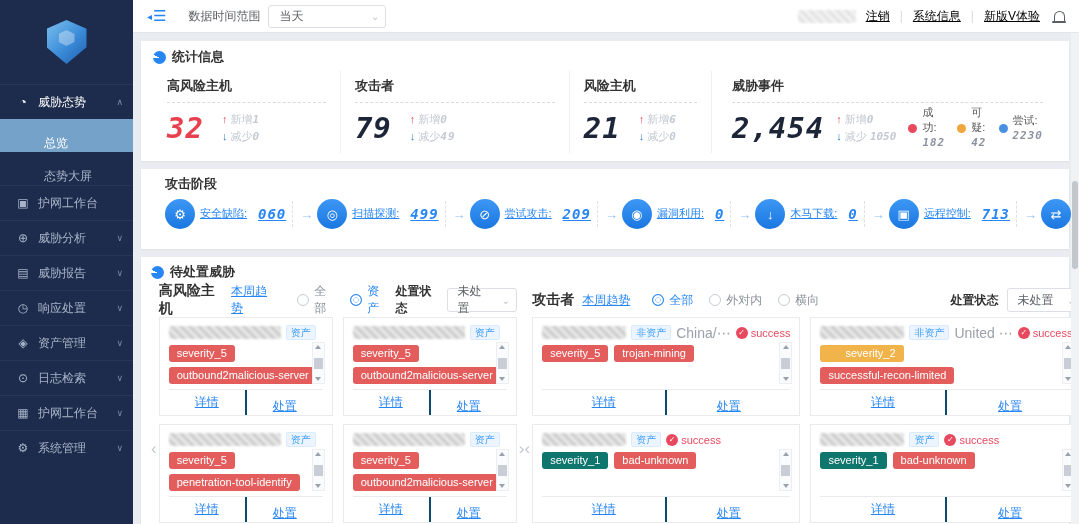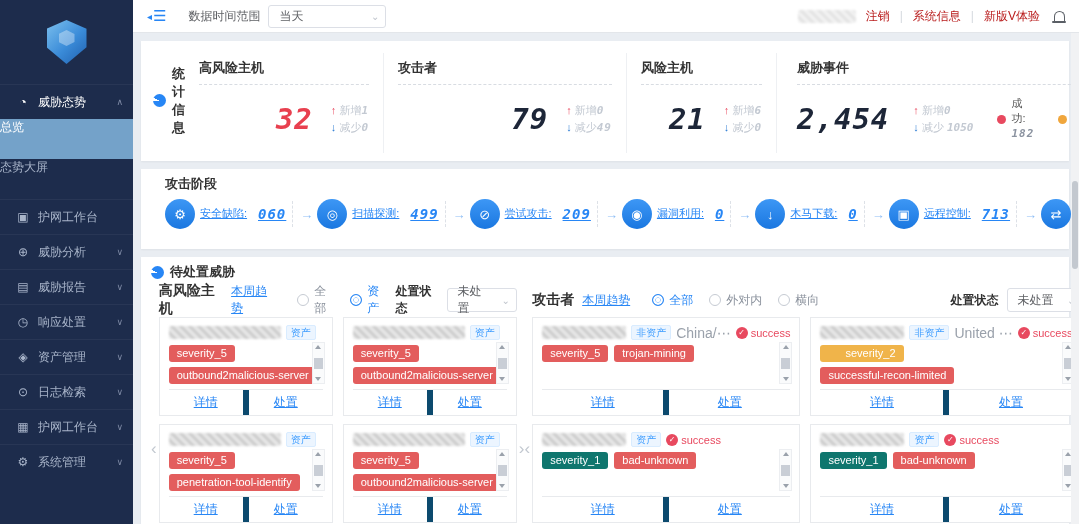--- a/index.html
+++ b/index.html
@@ -12,59 +12,59 @@
   .logo { width:40px; height:44px; background:linear-gradient(135deg,#7cc0ee 0%,#3a8bd8 55%,#1f5fae 100%);
           clip-path:polygon(50% 0,100% 20%,100% 62%,50% 100%,0 62%,0 20%); position:relative; }
   .logo::after { content:""; position:absolute; left:12px; top:10px; width:16px; height:16px;
           background:rgba(255,255,255,.35); clip-path:polygon(50% 0,100% 25%,100% 75%,50% 100%,0 75%,0 25%); }
   .menu-item { height:35px; display:flex; align-items:center; padding:0 10px 0 16px; color:#a8b4c9; font-size:12px;
           border-top:1px solid rgba(255,255,255,.05); cursor:pointer; }
   .menu-item .mi-icon { width:14px; margin-right:8px; font-size:12px; text-align:center; flex:none; }
   .menu-item .mi-label { flex:1; white-space:nowrap; }
   .menu-item .mi-chevron { font-size:9px; color:#7e8aa5; }
   .menu-item.top-active { color:#fff; }
-  .submenu-item { height:40px; display:flex; align-items:flex-start; color:#a8b4c9; font-size:12px; cursor:pointer; }
+  .submenu-item { height:33px; display:flex; align-items:flex-end; padding-left:44px; color:#a8b4c9; font-size:12px; cursor:pointer; }
   .submenu-item.active { background:#74a2c9; color:#fff; }
 
   
   .topbar { position:absolute; left:133px; right:0; top:0; height:33px; background:#fff; border-bottom:1px solid #e3e6ea;
           display:flex; align-items:center; padding:0 14px; z-index:4; }
   .collapse-ic { color:#2786f5; font-size:15px; margin-right:22px; cursor:pointer; display:flex; align-items:center; }
   .collapse-ic .small { font-size:10px; margin-right:1px; }
   .tr-label { color:#606266; margin-right:8px; }
   .selectbox { border:1px solid #dcdfe6; border-radius:3px; height:23px; display:flex; align-items:center;
           padding:0 6px 0 10px; color:#606266; background:#fff; cursor:pointer; }
   .selectbox .sel-chev { color:#bfc4cc; font-size:10px; margin-left:auto; padding-left:8px; }
   .tb-time { width:118px; }
   .topbar-right { margin-left:auto; display:flex; align-items:center; gap:10px; }
   .mosaic { background-image:linear-gradient(45deg,#cdcdcd 25%,#e6e6e6 25%,#e6e6e6 50%,#cdcdcd 50%,#cdcdcd 75%,#e6e6e6 75%);
           background-size:9px 9px; filter:blur(1.2px); border-radius:2px; }
   .user-blur { width:58px; height:13px; opacity:.55; }
-  .tb-link { color:#b91c1c; cursor:pointer; white-space:nowrap; }
+  .tb-link { color:#000000; cursor:pointer; white-space:nowrap;text-decoration:underline; }
   .tb-sep { color:#d5d9df; }
   .bell { width:11px; height:10px; border:1.5px solid #5a5f66; border-bottom:none; border-radius:6px 6px 0 0;
           position:relative; margin-left:4px; cursor:pointer; }
   .bell::after { content:""; position:absolute; left:-3px; bottom:-2px; width:14px; height:2px; background:#5a5f66; border-radius:1px; }
 
   
   .main { position:absolute; left:133px; top:33px; right:0; bottom:0; padding:8px 10px 6px 8px; overflow:hidden; }
   .panel { background:#fff; box-shadow:0 1px 2px rgba(0,0,0,.05); }
   .sec-title { display:flex; align-items:center; gap:6px; font-weight:bold; font-size:13px; color:#333; }
   .pie-ic { width:13px; height:13px; border-radius:50%; flex:none;
           background:conic-gradient(#2786f5 0 268deg,#fff 268deg 292deg,#2786f5 292deg 360deg); }
 
   
-  .stats-panel { height:120px; margin-bottom:8px; padding:7px 12px 8px; display:flex; flex-direction:row; }
+  .stats-panel { height:120px; margin-bottom:8px; padding:7px 12px 8px; display:flex; flex-direction:column; }
   .stats-cols { flex:1; display:flex; margin-top:5px; }
   .stat-col { padding:4px 14px 0; display:flex; flex-direction:column; }
   .stat-col + .stat-col { border-left:1px solid #eef0f3; }
   .sc1 { width:198px; } .sc2 { width:243px; } .sc3 { width:150px; } .sc4 { flex:1;padding-left:20px; }
   .stat-head { font-weight:bold; font-size:13px; color:#333; padding:2px 0 7px; border-bottom:1px dashed #d8dce2; }
-  .stat-body { flex:1; display:flex; align-items:center; justify-content:flex-end; gap:18px; }
-  .sc4 .stat-body { justify-content:flex-start; gap:24px; }
+  .stat-body { flex:1; display:flex; align-items:center; justify-content:flex-start; gap:18px; }
+  .sc4 .stat-body { justify-content:flex-start; gap:12px; }
   .digital { font-family:"DejaVu Sans Mono",monospace; font-style:italic; font-weight:bold; letter-spacing:1px; }
   .big-num { font-size:29px; color:#1d2638; }
   .big-num.red { color:#e8404f; }
   .delta { font-size:11px; color:#c3c9d2; line-height:1.5; white-space:nowrap; }
   .delta .up { color:#e8495f; font-size:11px; } .delta .down { color:#2b7bd3; font-size:11px; }
   .delta .dn-num { letter-spacing:0; }
   .legend-item { display:flex; align-items:center; gap:5px; }
   .dot { width:9px; height:9px; border-radius:50%; flex:none; }
   .legend-txt { font-size:11px; color:#555; line-height:1.35; }
   .legend-txt .lv { color:#8b93a0; }
@@ -113,21 +113,21 @@
           overflow:hidden; text-overflow:ellipsis; white-space:nowrap; vertical-align:top; }
   .tag-red { background:#e35d5d; } .tag-blue { background:#0f766e; } .tag-orange { background:#f0b44a;padding-left:25px; }
   .mini-scroll { position:absolute; right:7px; top:24px; width:13px; height:42px; border:1px solid #eceef1;
           background:#fafbfc; display:flex; flex-direction:column; align-items:center; justify-content:space-between;
           padding:2px 0; cursor:pointer; }
   .tri-up { width:0; height:0; border-left:3.5px solid transparent; border-right:3.5px solid transparent; border-bottom:4px solid #9aa1ab; }
   .tri-dn { width:0; height:0; border-left:3.5px solid transparent; border-right:3.5px solid transparent; border-top:4px solid #9aa1ab; }
   .mini-thumb { width:9px; height:11px; background:#c9ced6; }
   .tc-foot { margin-top:auto; border-top:1px solid #e8eaed; display:flex; height:26px; }
   .tc-foot .cell { flex:1; display:flex; align-items:center; justify-content:center; }
-  .tc-foot .cell + .cell { border-left:6px solid #0c4a6e; }
+  .tc-foot .cell + .cell { border-left:2px solid #0c4a6e;align-items:flex-end; }
   .card-link { color:#2786f5; text-decoration:underline; cursor:pointer; font-size:12px; }
 
   
   .page-scroll { position:absolute; right:0; top:33px; bottom:0; width:8px; background:#f1f2f4; z-index:6; }
   .page-thumb { position:absolute; right:1px; top:148px; width:6px; height:88px; background:#c3c8cf; border-radius:3px; cursor:pointer; }
 </style>
 </head>
 <body>
 
 <div class="sidebar">

